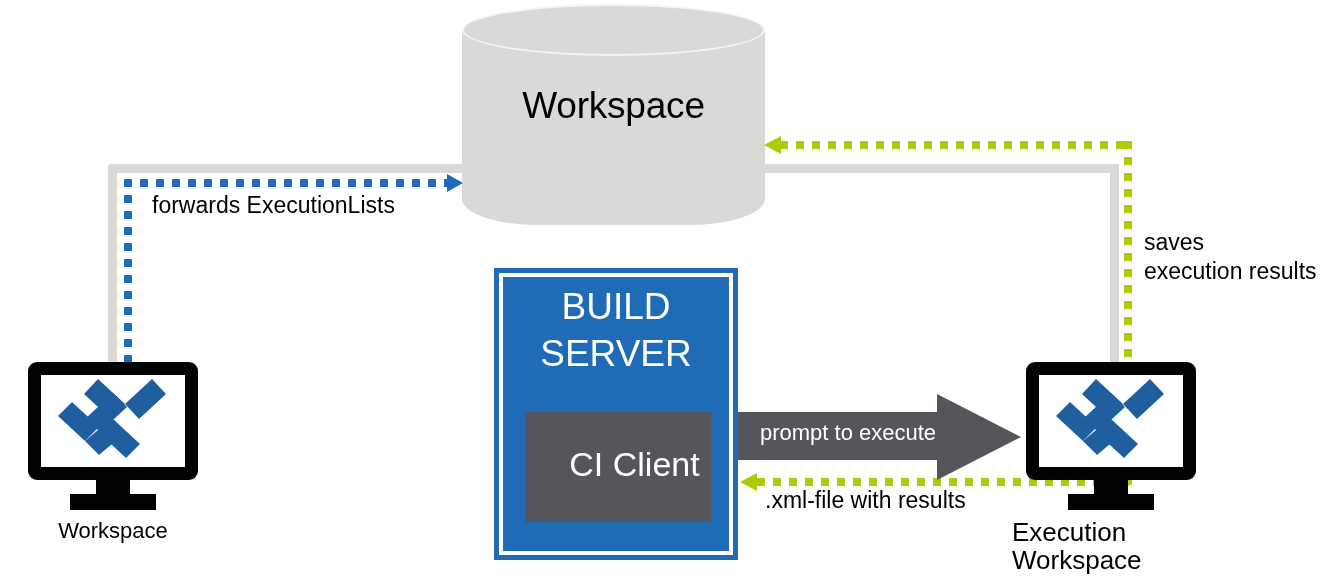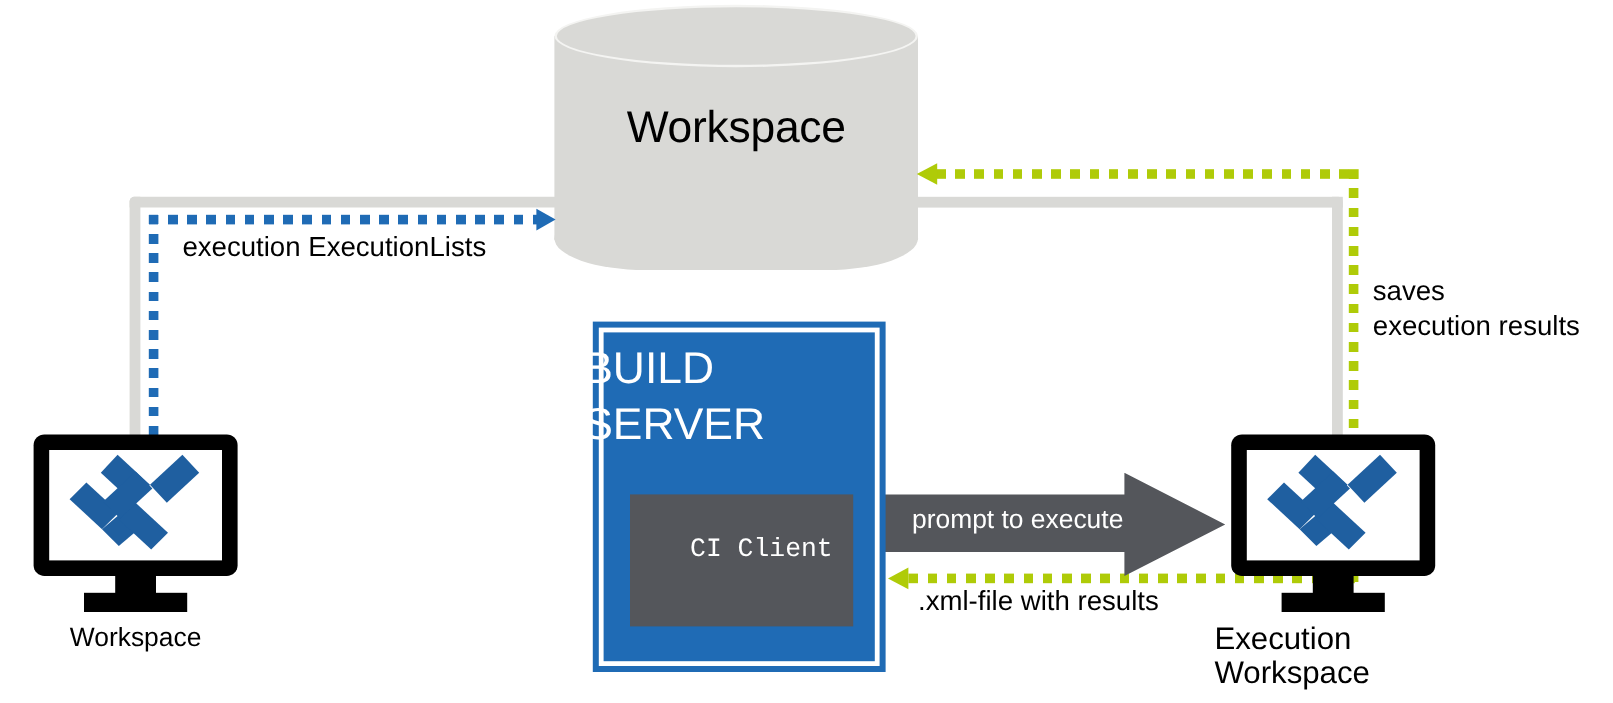--- a/index.html
+++ b/index.html
@@ -136,34 +136,35 @@
     left:499px;top:273px;width:234px;height:282px;
     background:#ffffff;
     box-sizing:border-box;
   }
   .bs-inner{
     left:503px;top:277px;width:226px;height:274px;
     background:#1F6BB5;
     box-sizing:border-box;
   }
   .bs-title{
-    left:486px;top:283px;width:226px;
+    left:503px;top:283px;width:226px;
+    text-align:center;
     font-size:37px;line-height:47px;
     color:#ffffff;
   }
 
   
   .ci-box{
     left:525px;top:412px;width:186px;height:110px;
     background:#54565B;
   }
   .ci-label{
     left:525px;top:445px;width:219px;
     text-align:center;
-    font-size:22px;color:#ffffff;font-family:Liberation Mono, monospace;
+    font-size:34px;color:#ffffff;
   }
 
   
   .big-arrow{
     left:711px;top:394px;width:310px;height:86px;
   }
   .big-arrow svg{display:block;}
   .lbl-prompt{
     left:760px;top:420px;
     font-size:22px;color:#ffffff;white-space:nowrap;text-align:center;
@@ -217,21 +218,21 @@
   <div class="cyl-bottom"></div>
   <div class="cyl-body"></div>
   <div class="cyl-top-edge"></div>
   <div class="cyl-label">
     <div>Workspace</div>
   </div>
 
   <div class="blue-dot-v"></div>
   <div class="blue-dot-h"></div>
   <div class="blue-arrowhead"></div>
-  <div class="lbl-forwards">execution ExecutionLists</div>
+  <div class="lbl-forwards">forwards ExecutionLists</div>
 
   <div class="green-dot-v"></div>
   <div class="green-dot-h-top"></div>
   <div class="green-arrowhead"></div>
   <div class="lbl-saves">
     <div>saves</div>
     <div>execution results</div>
   </div>
 
   <div class="green-dot-h-bot"></div>

